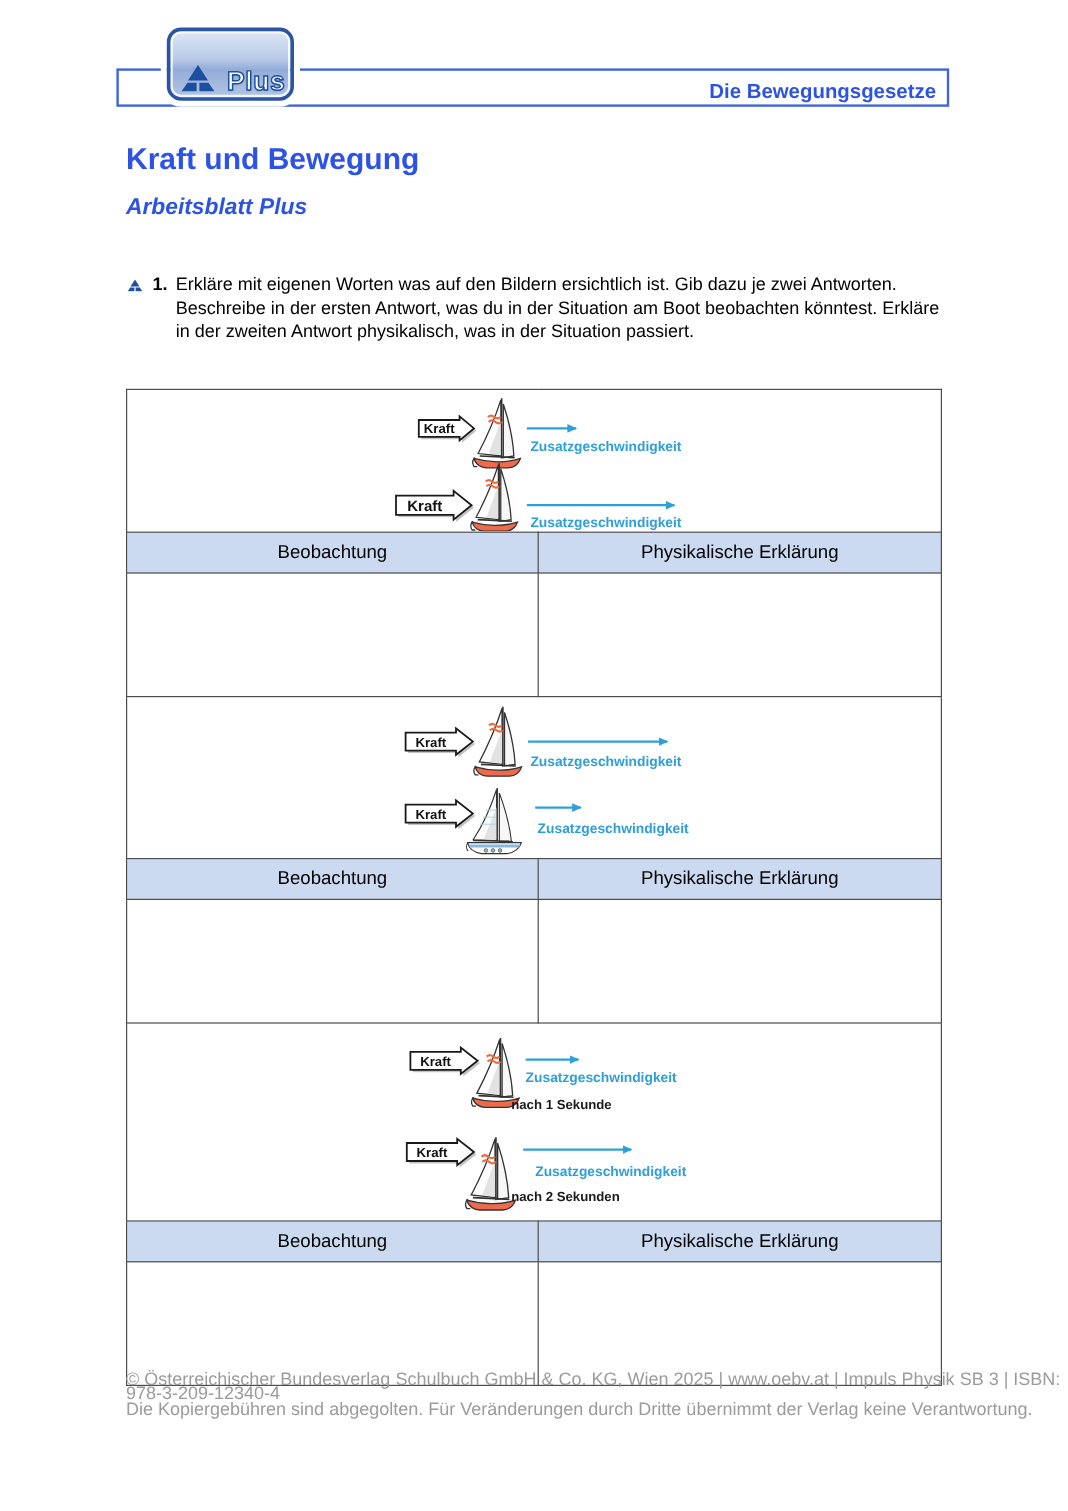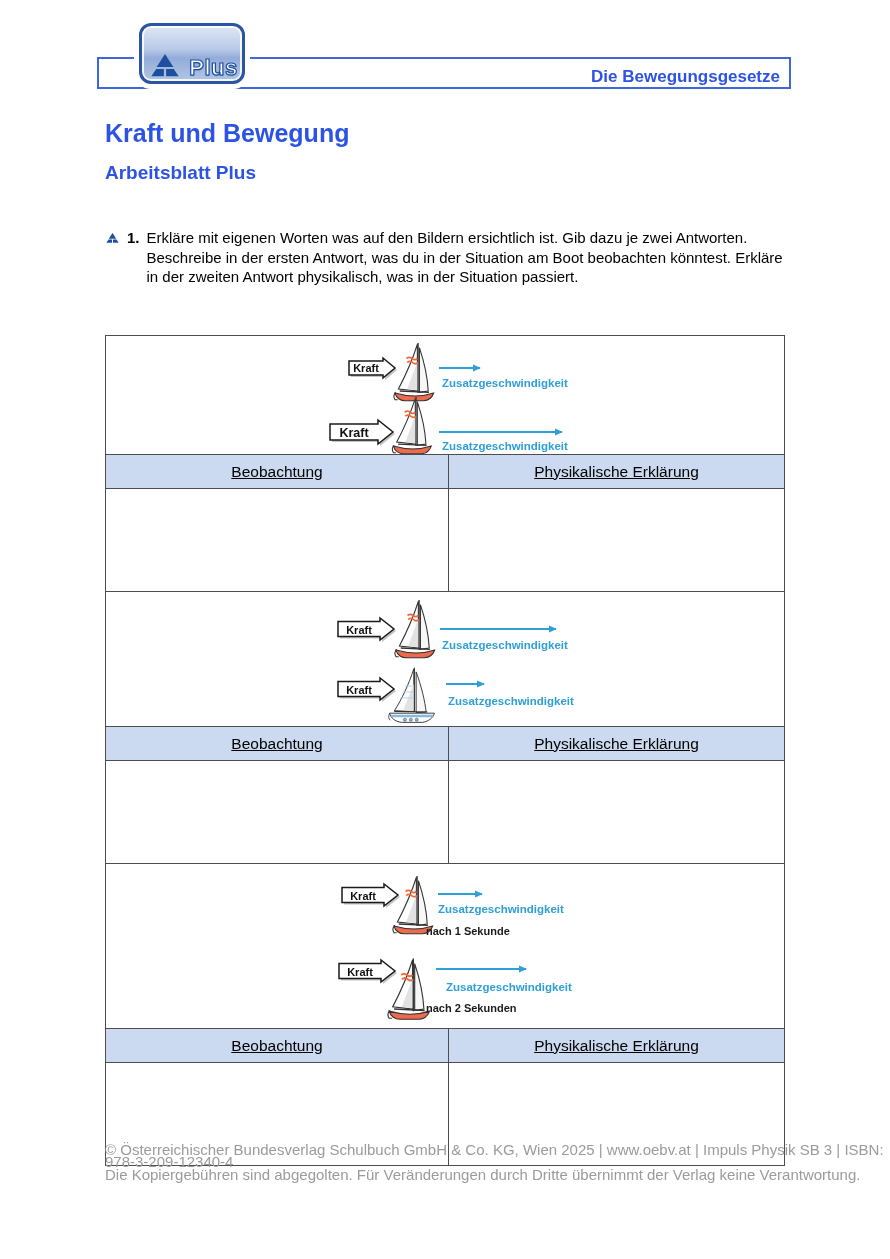--- a/index.html
+++ b/index.html
@@ -24,34 +24,33 @@
     display:flex; align-items:flex-end; justify-content:center; gap:5px; z-index:5;
   }
   .logo-text {
     color:#ffffff; font-weight:bold; font-size:22px; letter-spacing:.5px;
     -webkit-text-stroke:1.2px #1d4fa1;
     text-shadow:0 1px 1px rgba(29,79,161,.6);
   }
 
   
   .page-title   { position:absolute; left:105px; top:119px; font-size:25px; font-weight:bold; color:#2d53e4; }
-  .page-subtitle{ position:absolute; left:105px; top:162px; font-size:19px; font-weight:bold; color:#2d53e4; }
+  .page-subtitle{ position:absolute; left:105px; top:162px; font-size:19px; font-weight:bold; color:#2d53e4;font-style:italic; }
 
   
   .task { position:absolute; left:104px; top:228px; width:694px; display:flex; align-items:flex-start; }
   .task-icon { width:17px; height:14px; margin-top:3px; flex:0 0 auto; }
   .task-number { font-weight:bold; font-size:15px; line-height:19.5px; margin:0 7px 0 6px; flex:0 0 auto; }
   .task-text { font-size:15px; line-height:19.5px; color:#000; width:640px; }
 
   
   .worksheet-table {
-    position:absolute; left:105px; top:335px; width:679px;
+    position:absolute; left:105px; top:324px; width:679px;
     border-collapse:collapse; table-layout:fixed;
     border:1.5px solid #4d4d4d;
-    text-decoration:underline;
   }
   .worksheet-table td { border:1px solid #4d4d4d; padding:0; vertical-align:top; }
   .img-cell { background:#fff; }
   .head-row td {
     height:34px; background:#cbdaf0; text-align:center; vertical-align:middle;
     font-size:15.5px; color:#000;
   }
   .ans-row td { height:103px; background:#fff; }
   .panel-svg { display:block; }
 

